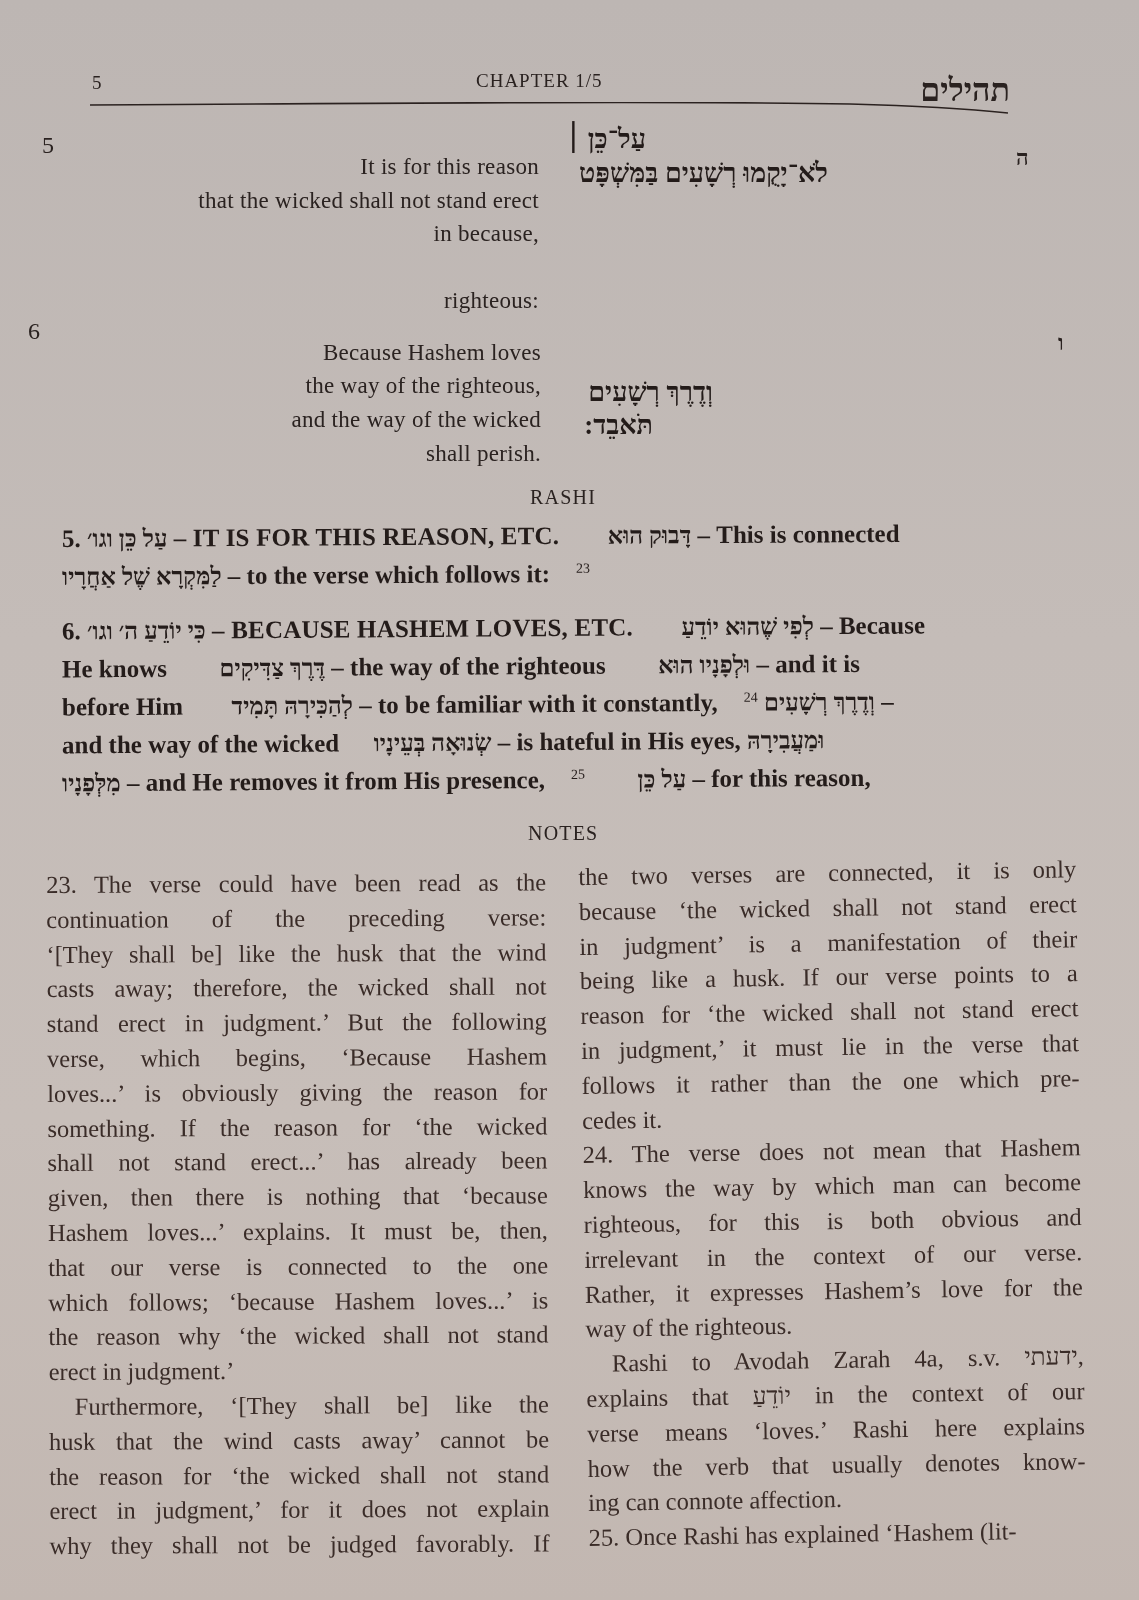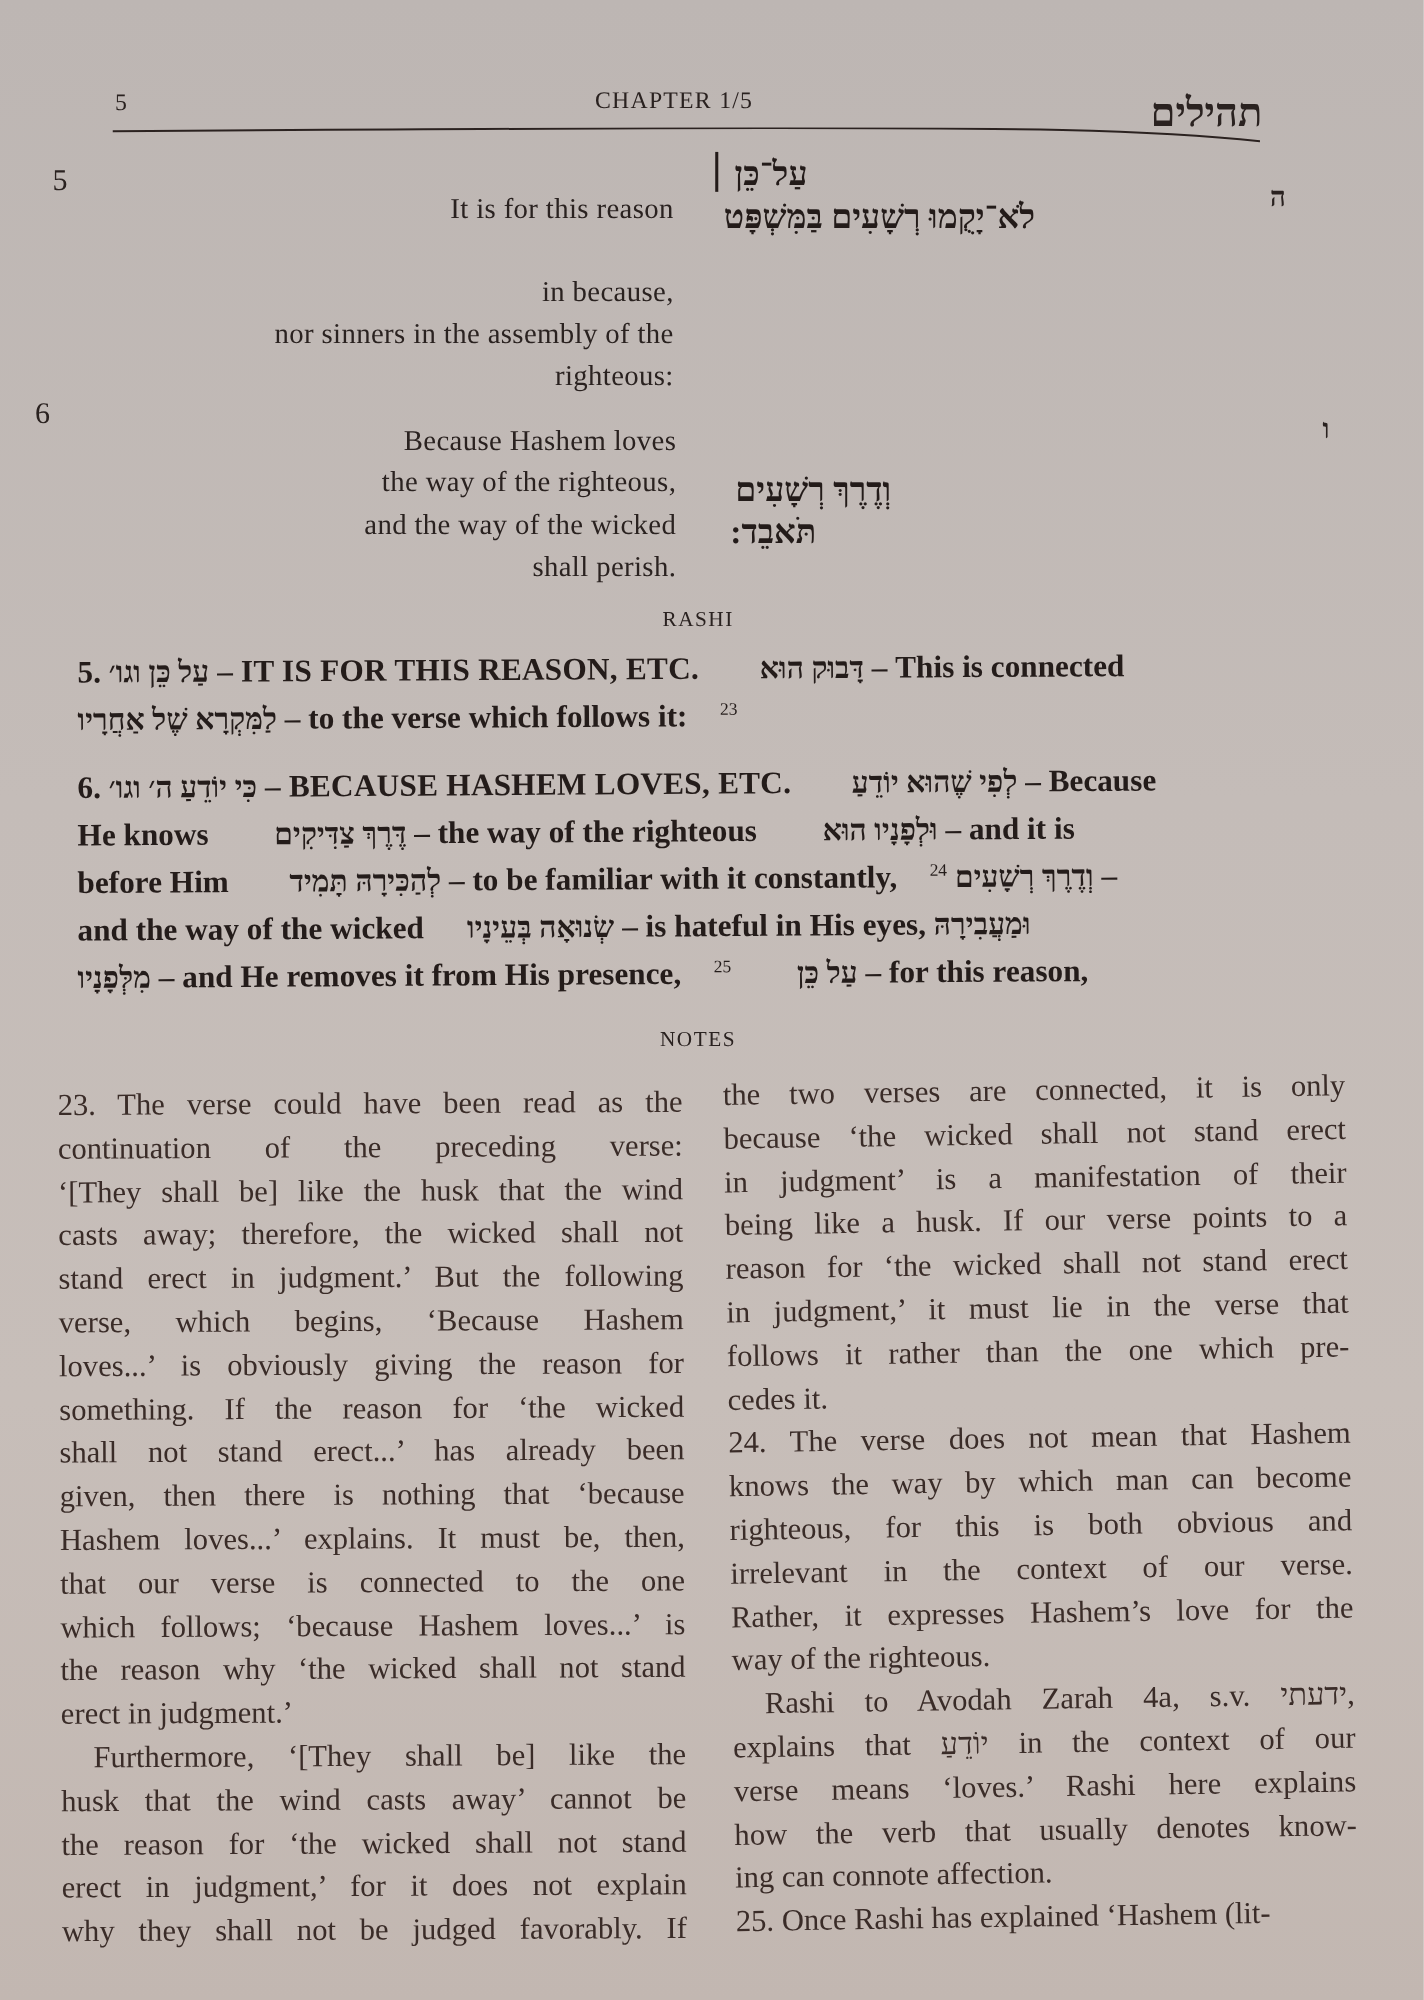--- a/index.html
+++ b/index.html
@@ -19,21 +19,21 @@
   .hdr-heb { position:absolute; right:0; top:6px; font-size:32px; font-weight:bold; direction:rtl; }
   .hdr-rule { position:absolute; left:90px; top:102px; width:918px; height:14px; }
 
   
   .verse-num { position:absolute; font-size:24px; }
   .heb-letter { position:absolute; font-size:22px; font-weight:bold; }
   .eng-line { position:absolute; right:600px; font-size:23px; text-align:right; white-space:nowrap; letter-spacing:0.3px;margin-top:24px; }
   .heb-line { position:absolute; left:568px; font-size:27px; direction:rtl; white-space:nowrap; font-weight:bold; color:#231b19; }
 
   
-  .sec-head { position:absolute; font-size:17px; letter-spacing:1.2px; }
+  .sec-head { position:absolute; font-size:20px; letter-spacing:1.2px; }
 
   
   .rashi-line { position:absolute; left:62px; width:985px; font-size:25px; font-weight:bold; white-space:nowrap; color:#241c1a; }
   .rashi-line .heb { font-size:24px; direction:rtl; unicode-bidi:isolate; }
   .rashi-line sup { font-size:14px; font-weight:normal;margin-left:26px; }
   .rashi-line .caps { letter-spacing:0.2px; }
 
   
   .notes-col { position:absolute; font-size:24.5px; line-height:34.8px; color:#3a2c28; }
   .notes-col .ln { display:block; text-align:justify; text-align-last:justify; white-space:nowrap; height:34.8px; }
@@ -52,22 +52,22 @@
     <span class="hdr-chapter">CHAPTER 1/5</span>
     <span class="hdr-heb">תהילים</span>
   </div>
   <svg class="hdr-rule" viewBox="0 0 918 14" preserveAspectRatio="none">
     <path d="M0 3 C 300 1, 600 -1, 760 2 C 840 4, 890 8, 918 11" stroke="#2b2220" stroke-width="1.6" fill="none"></path>
   </svg>
 
   <span class="verse-num" style="left:42px;top:132px">5</span>
   <span class="heb-letter" style="left:1016px;top:145px">ה</span>
   <span class="eng-line" style="top:130px">It is for this reason</span>
+  <span class="eng-line" style="top:164px">that the wicked shall not stand erect</span>
   <span class="eng-line" style="top:197px">in because,</span>
-  <span class="eng-line" style="top:230px">nor sinners in the assembly of the</span>
   <span class="eng-line" style="top:264px">righteous:</span>
   <span class="heb-line" style="top:124px;left:566px;width:80px">עַל־כֵּן ׀</span>
   <span class="heb-line" style="top:158px;width:260px">לֹא־יָקֻמוּ רְשָׁעִים בַּמִּשְׁפָּט</span>
 
   <span class="verse-num" style="left:28px;top:318px">6</span>
   <span class="heb-letter" style="left:1058px;top:330px">ו</span>
   <span class="eng-line" style="top:316px;right:598px">Because Hashem loves</span>
   <span class="eng-line" style="top:349px;right:598px">the way of the righteous,</span>
   <span class="eng-line" style="top:383px;right:598px">and the way of the wicked</span>
   <span class="eng-line" style="top:417px;right:598px">shall perish.</span>

